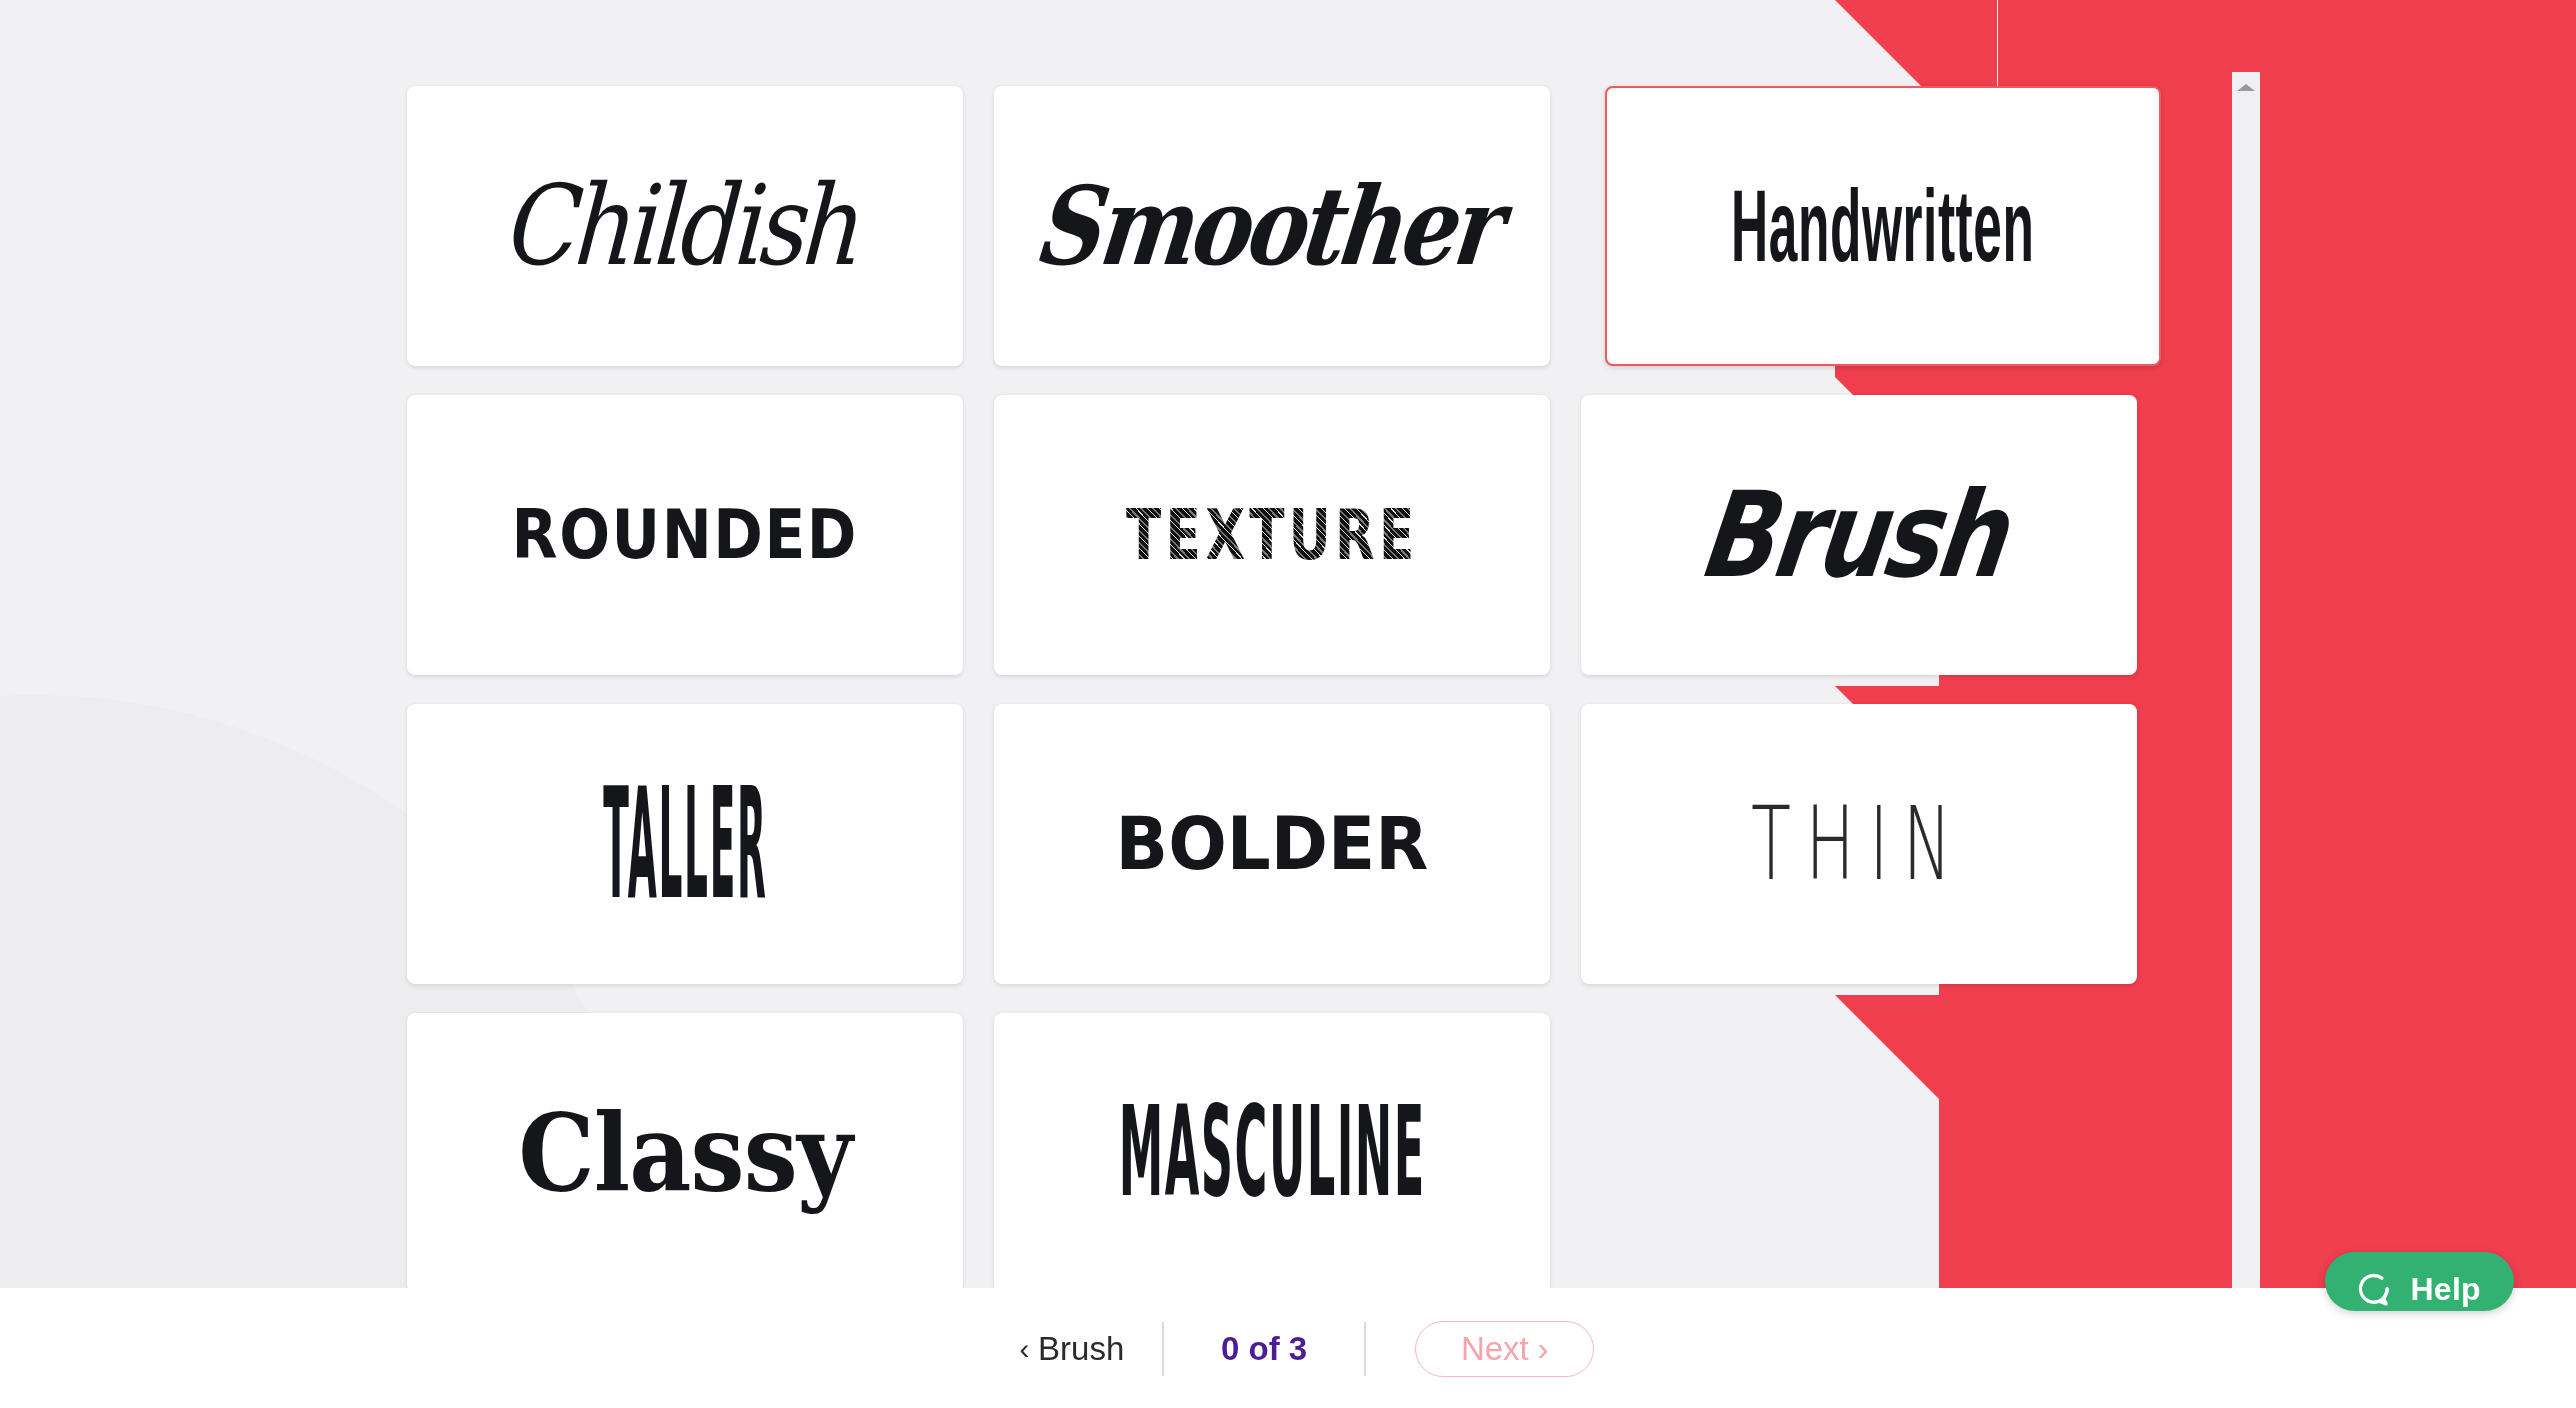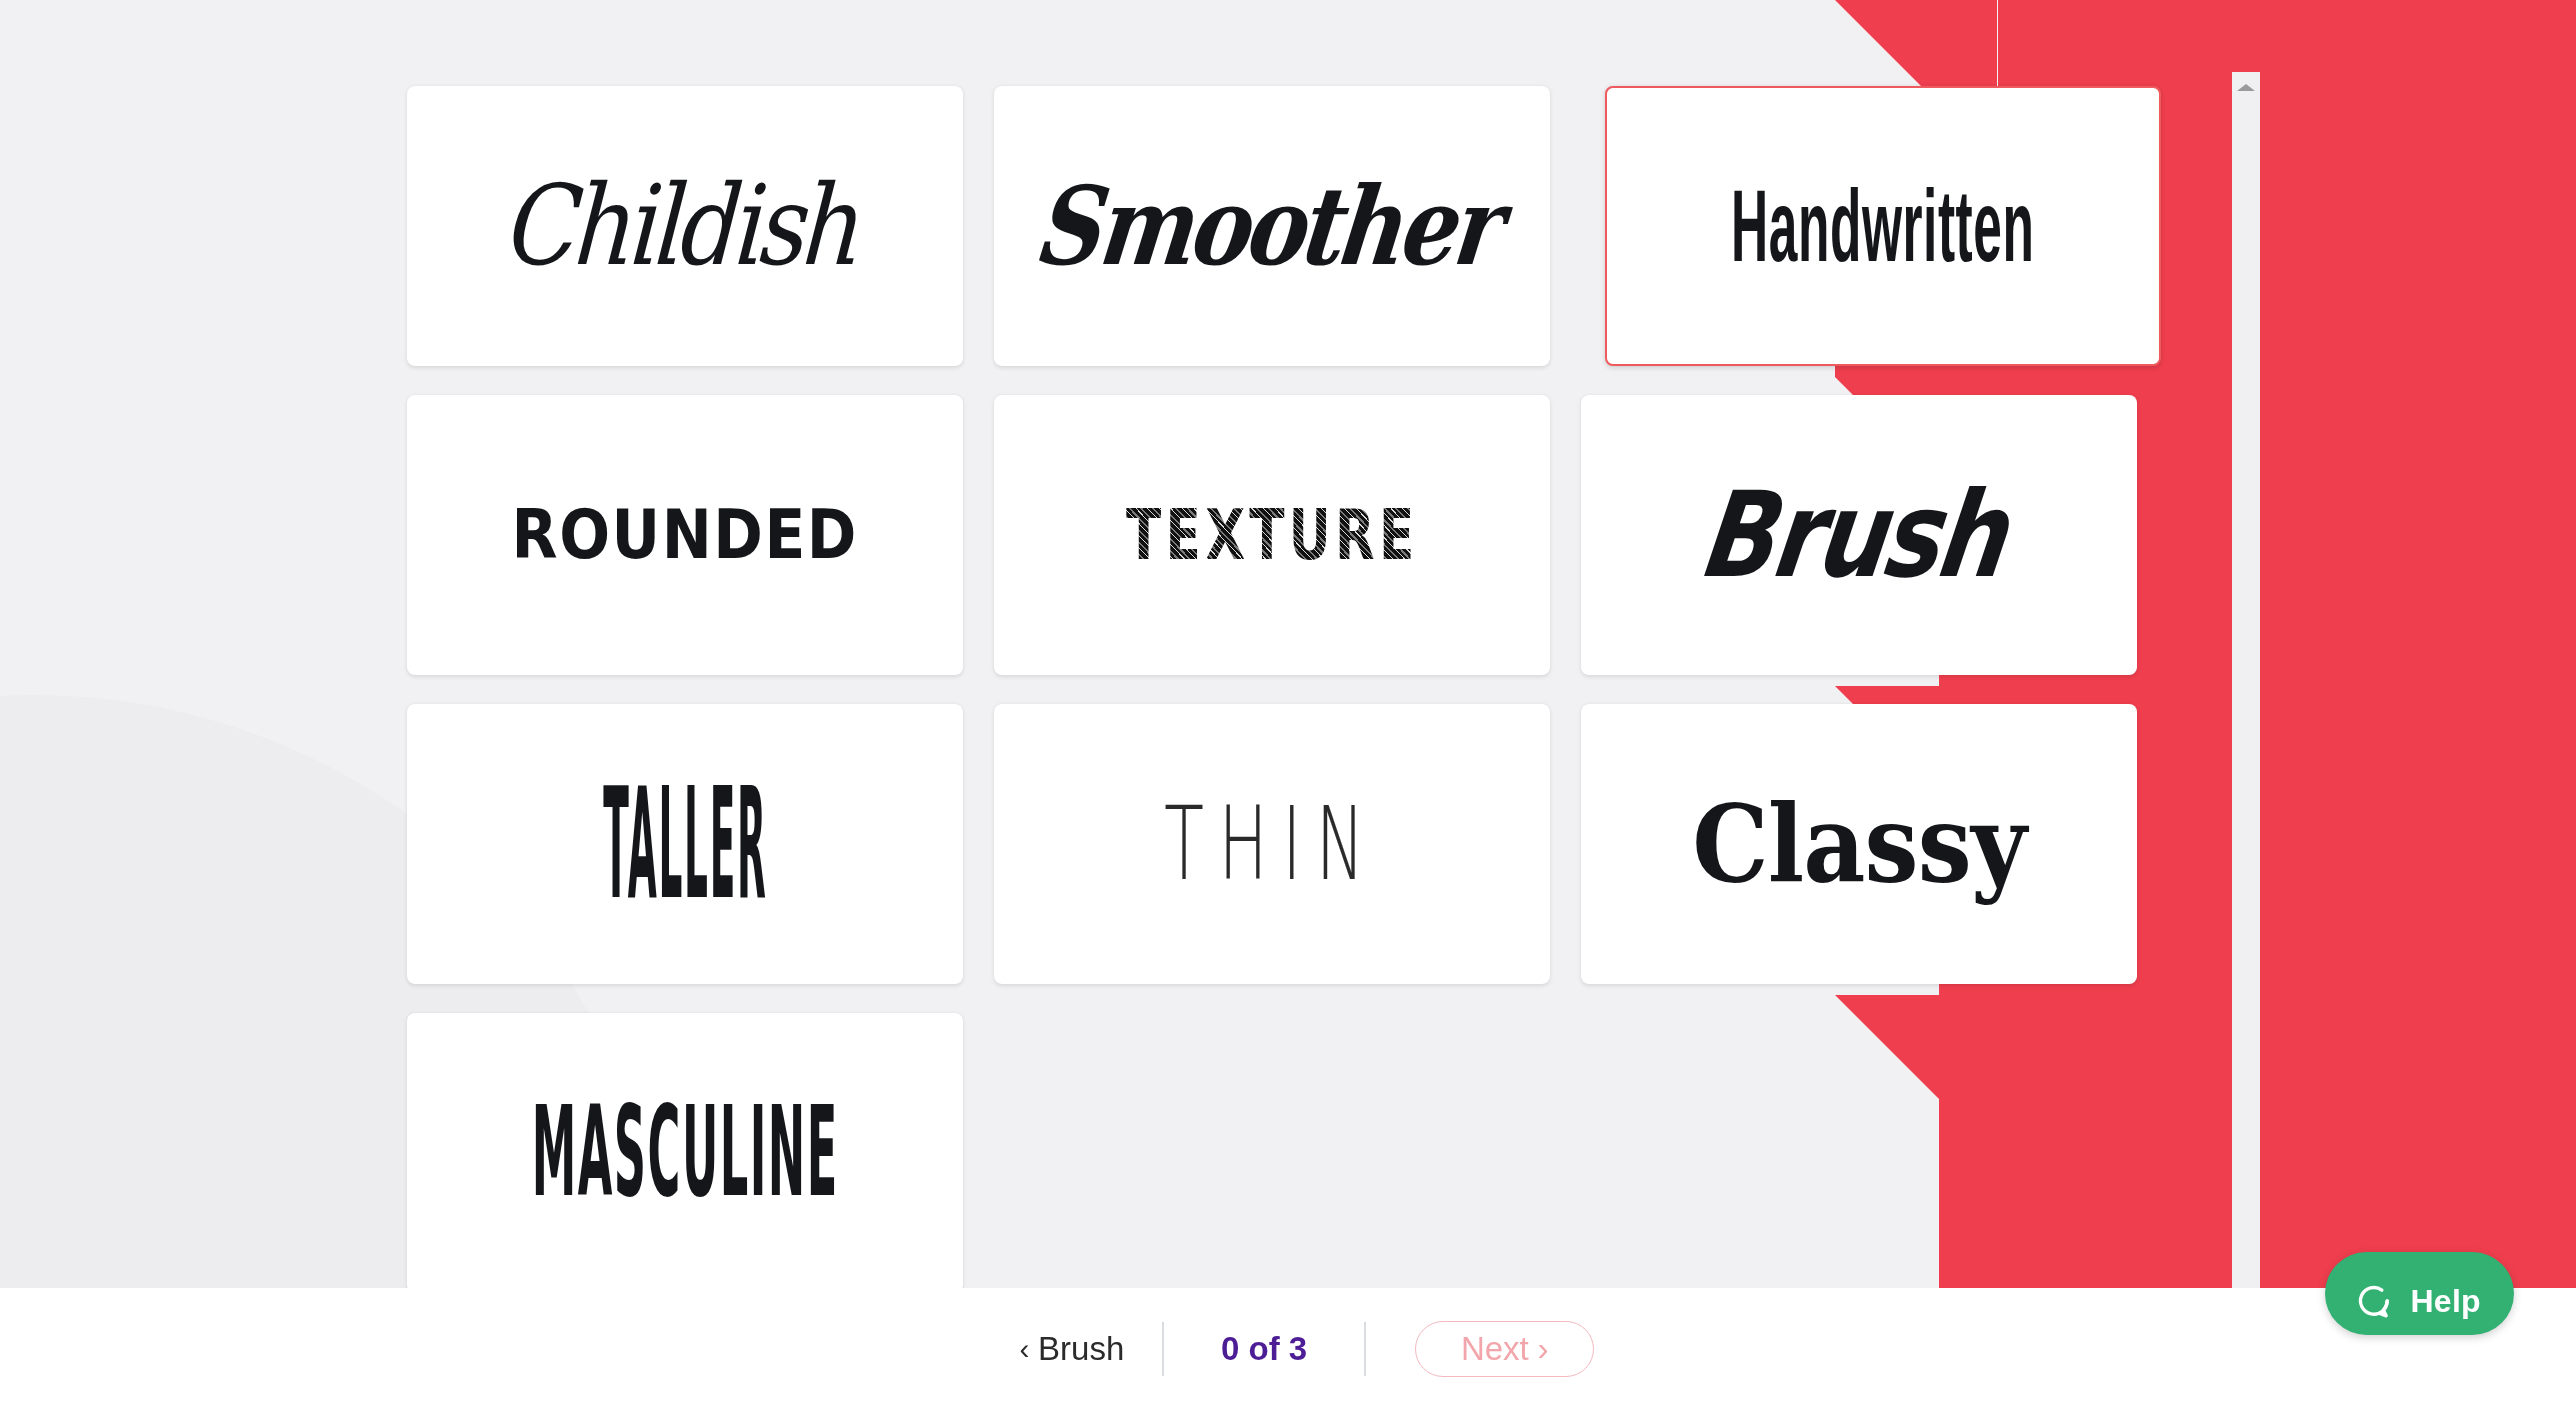--- a/index.html
+++ b/index.html
@@ -262,21 +262,21 @@
     align-items: center;
     gap: 8.7px;
     cursor: pointer;
   }
 
   
   .help-widget {
     position: absolute;
     left: 2325px;
     top: 1252px;
-    height: 83px;
+    height: 59px;
     padding: 16px 33px 0 28px;
     background: #33b173;
     border-radius: 42px;
     display: flex;
     align-items: center;
     gap: 17.4px;
     box-shadow: 0 2.6px 8.7px rgba(0,0,0,0.18);
     cursor: pointer;
   }
   .help-label {
@@ -318,20 +318,23 @@
         <div class="card-label s-rounded">ROUNDED</div>
       </div>
       <div class="card">
         <div class="card-label s-texture">TEXTURE</div>
       </div>
       <div class="card">
         <div class="card-label s-brush">Brush</div>
       </div>
       <div class="card">
         <div class="card-label s-taller">TALLER</div>
+      </div>
+      <div class="card">
+        <div class="card-label s-bolder">BOLDER</div>
       </div>
       <div class="card">
         <div class="card-label s-thin">THIN</div>
       </div>
       <div class="card">
         <div class="card-label s-classy">Classy</div>
       </div>
       <div class="card">
         <div class="card-label s-masculine">MASCULINE</div>
       </div>

